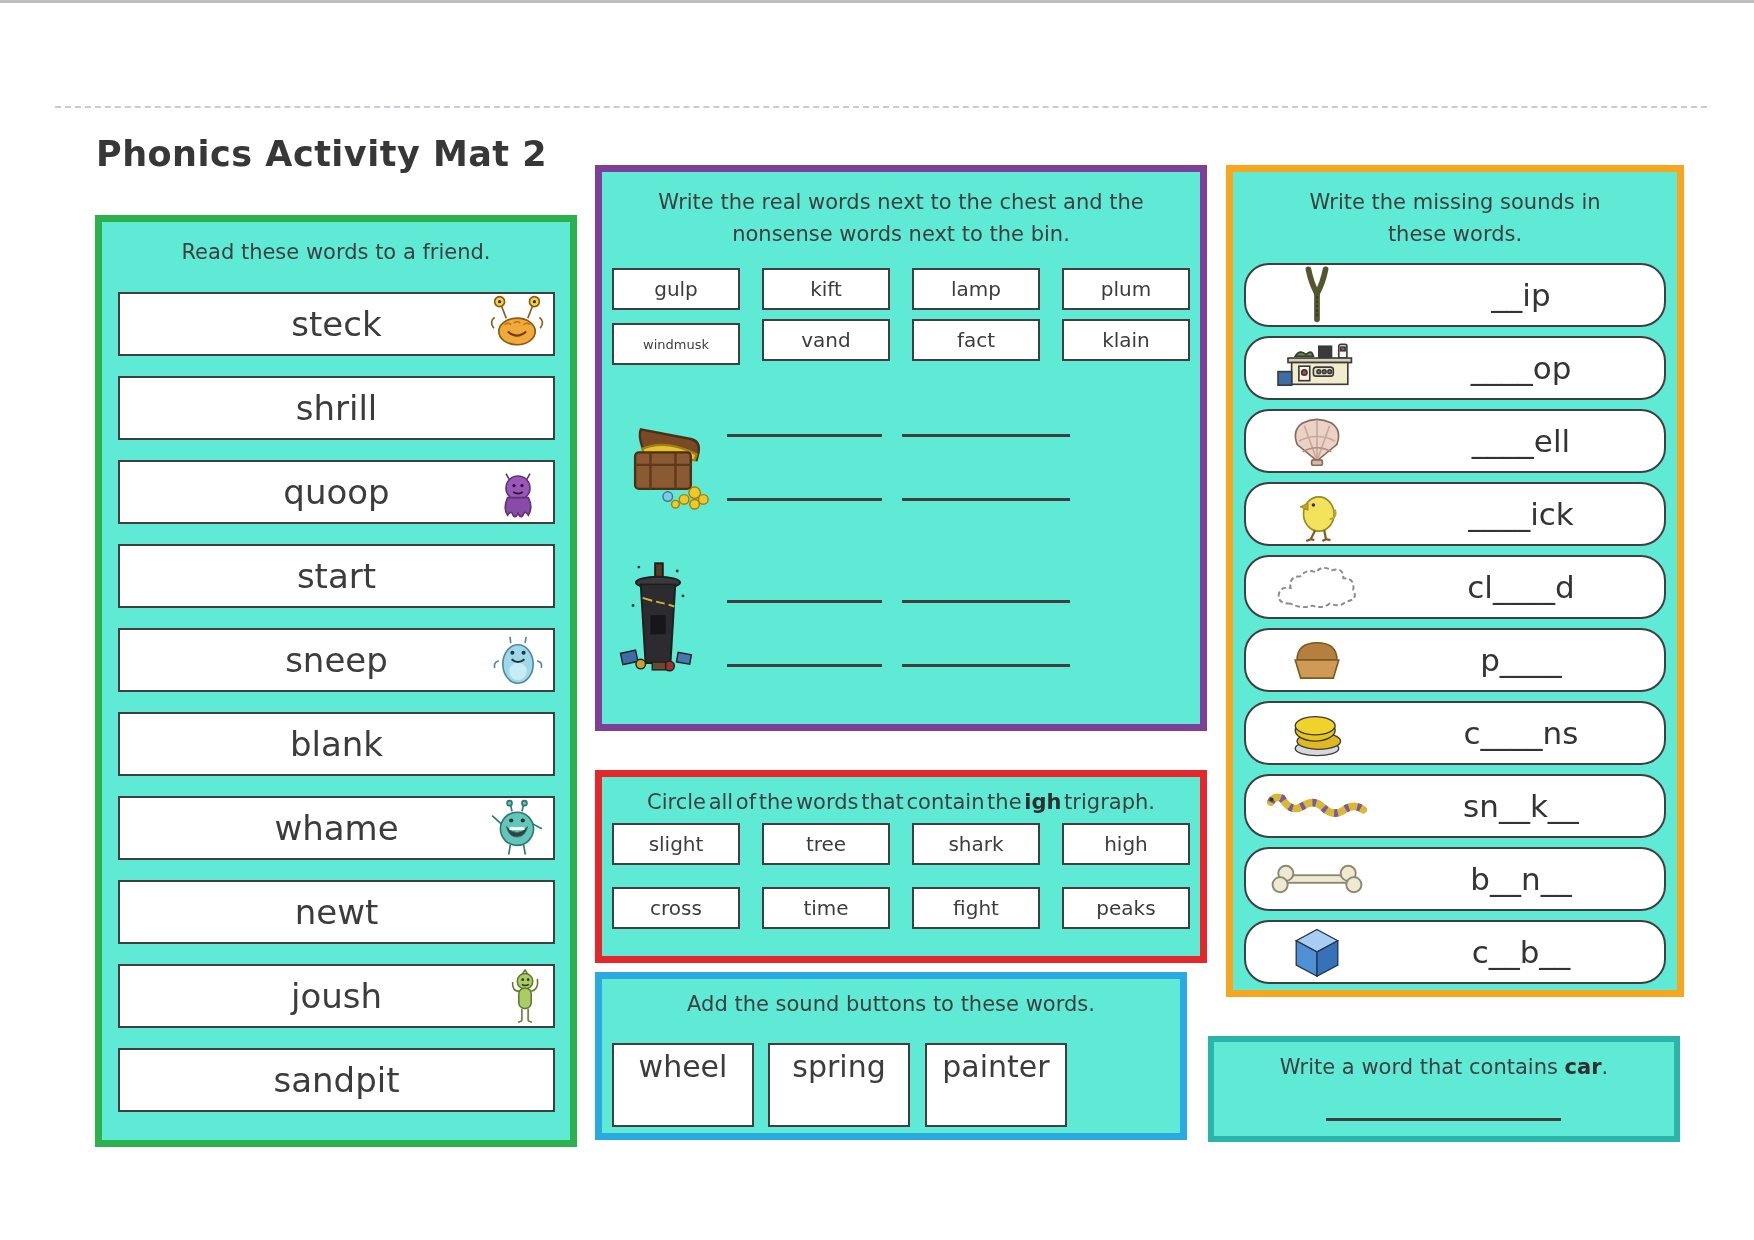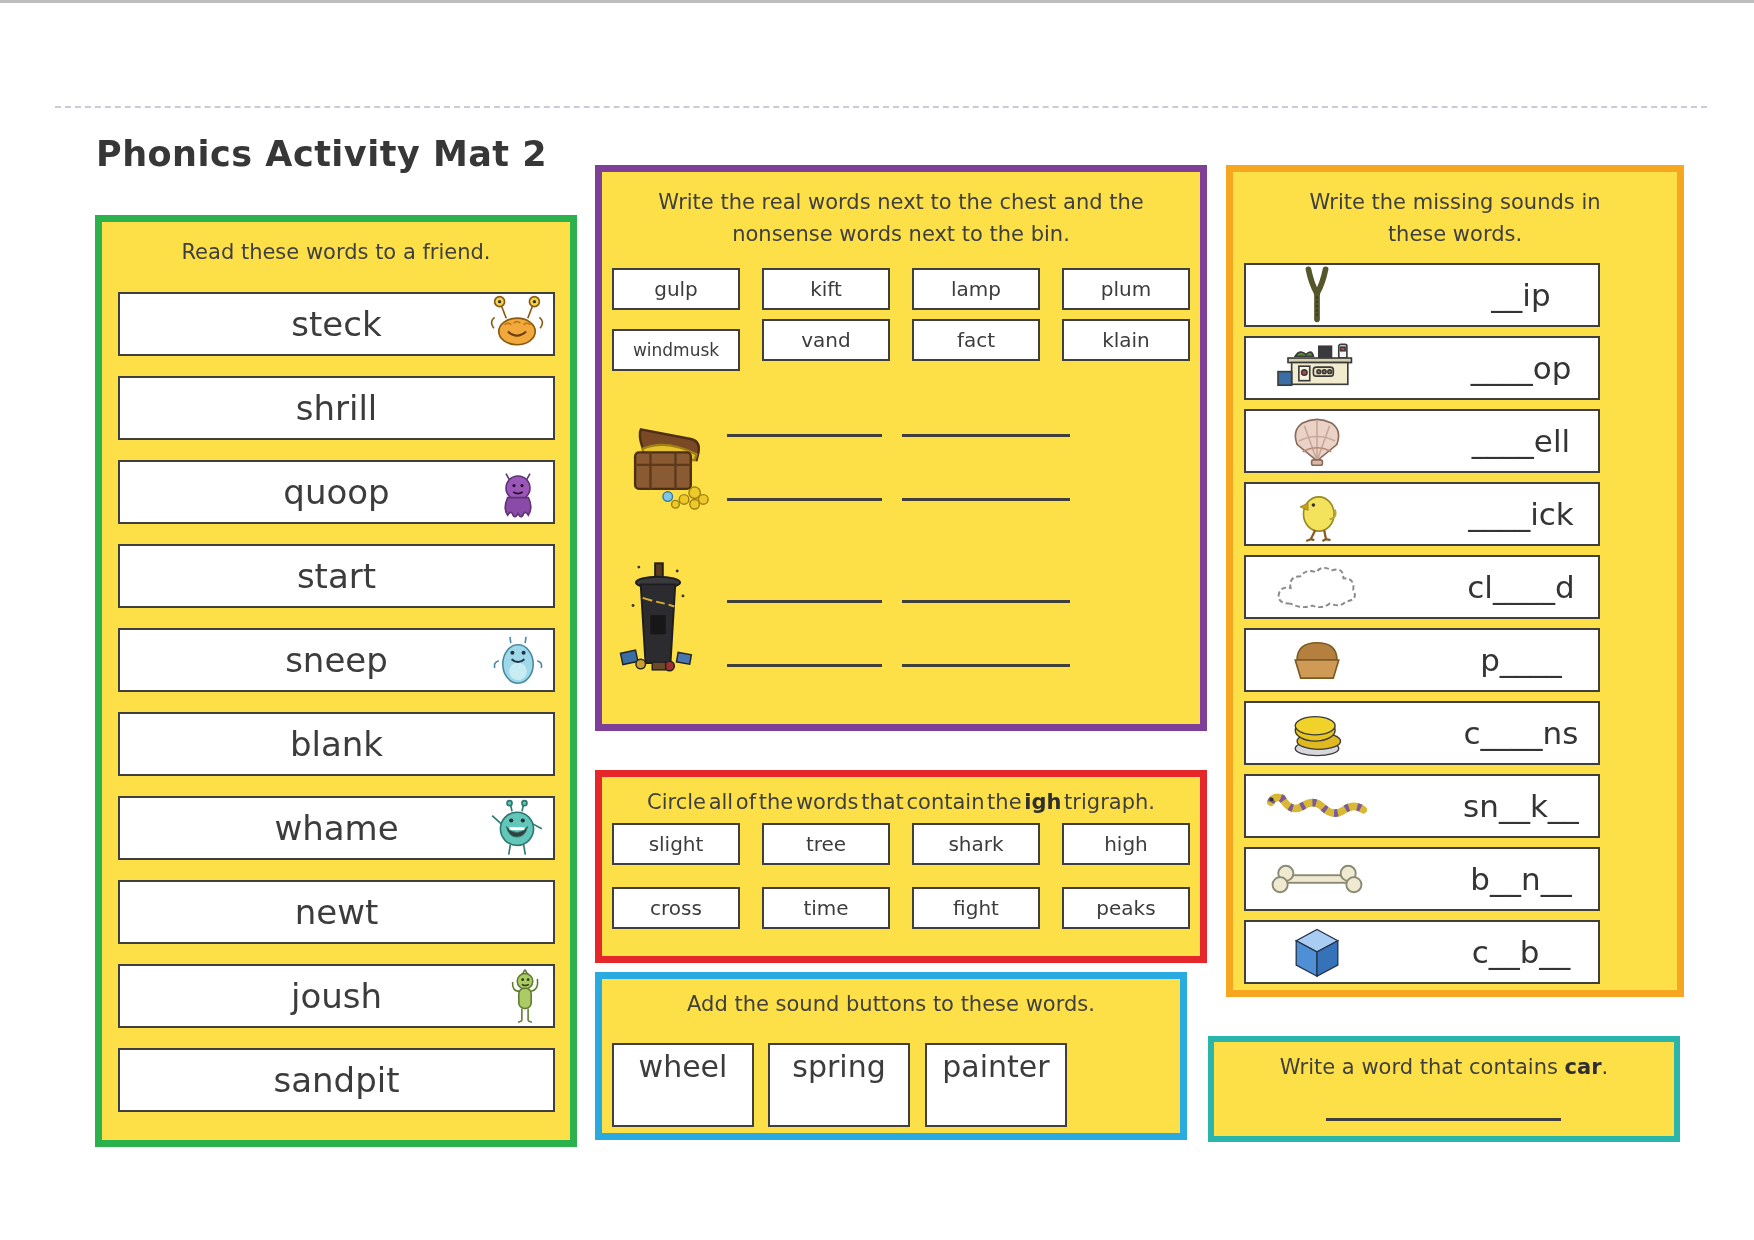--- a/index.html
+++ b/index.html
@@ -4,21 +4,21 @@
 <style>
   html,body{margin:0;padding:0;background:#ffffff;}
   .page{
     position:relative;width:1754px;height:1240px;background:#ffffff;overflow:hidden;
     font-family:"DejaVu Sans","Liberation Sans",sans-serif;color:#3c3c3c;
   }
   .top-edge{position:absolute;top:0;left:0;width:100%;height:3px;background:#bdbdbd;}
   .cut-line{position:absolute;top:106px;left:55px;width:1652px;border-top:2px dashed #c9ccd6;}
   .title{position:absolute;left:96px;top:134px;font-size:35px;font-weight:bold;color:#373737;letter-spacing:.5px;}
 
-  .panel{position:absolute;background:#fde047;box-sizing:border-box;}
+  .panel{position:absolute;background:#5eead4;box-sizing:border-box;}
   .panel-green { left:95px;  top:215px;  width:482px; height:932px; border:7px solid #2bb24c;}
   .panel-purple{ left:595px; top:165px;  width:612px; height:566px; border:7px solid #7d3f98;}
   .panel-red   { left:595px; top:770px;  width:612px; height:193px; border:7px solid #e5262b;}
   .panel-cyan  { left:595px; top:972px;  width:592px; height:168px; border:7px solid #29abe2;}
   .panel-orange{ left:1226px;top:165px;  width:458px; height:832px; border:7px solid #f7a71f;}
   .panel-teal  { left:1208px;top:1036px; width:472px; height:106px; border:6px solid #2ab5ab;}
 
   .instr{text-align:center;font-size:21px;color:#3f3f3f;}
   .panel-green  .instr{margin-top:18px;text-align:center;}
   .panel-purple .instr{margin-top:14px;line-height:32px;}
@@ -41,21 +41,21 @@
   .red-c0{left:10px}.red-c1{left:160px}.red-c2{left:310px}.red-c3{left:460px}
 
   .write-line{position:absolute;border-top:3px solid #3f3f3f;height:0;}
   .sprite{position:absolute;line-height:0;}
 
   
   .sound-box{position:absolute;top:64px;width:142px;height:84px;font-size:30px;
              align-items:flex-start;padding-top:4px;}
 
   
-  .ms-row{position:absolute;left:11px;width:356px;height:64px;}
+  .ms-row{position:absolute;left:11px;width:422px;height:64px;border-radius:25px;}
   .ms-icon{position:absolute;left:6px;top:50%;transform:translateY(-50%);width:130px;
            display:flex;justify-content:center;line-height:0;}
   .ms-answer{position:absolute;left:150px;top:50%;transform:translateY(-50%);
              width:250px;text-align:center;font-size:31px;color:#343434;}
 
   svg.ic{display:inline-block;}
 </style>
 </head>
 <body>
 
@@ -305,21 +305,21 @@
 
   <div class="panel panel-purple">
     <div class="instr">
       <div>Write the real words next to the chest and the</div>
       <div>nonsense words next to the bin.</div>
     </div>
     <div class="wordbox cell c0" style="top:96px">gulp</div>
     <div class="wordbox cell c1" style="top:96px">kift</div>
     <div class="wordbox cell c2" style="top:96px">lamp</div>
     <div class="wordbox cell c3" style="top:96px">plum</div>
-    <div class="wordbox cell c0" style="top:157px;font-size:17px">windmusk</div>
+    <div class="wordbox cell c0" style="top:151px;font-size:13px">windmusk</div>
     <div class="wordbox cell c1" style="top:147px">vand</div>
     <div class="wordbox cell c2" style="top:147px">fact</div>
     <div class="wordbox cell c3" style="top:147px">klain</div>
 
     <span class="sprite" style="left:12px;top:242px">
       <svg class="ic" width="96" height="96">
           <use href="#sym-chest"></use>
         </svg>
     </span>
     <div class="write-line" style="left:125px;top:262px;width:155px"></div>

